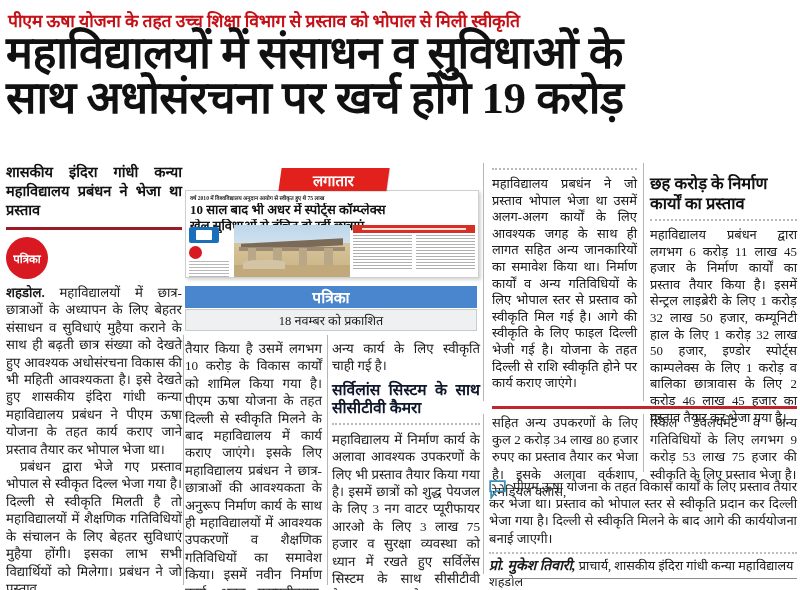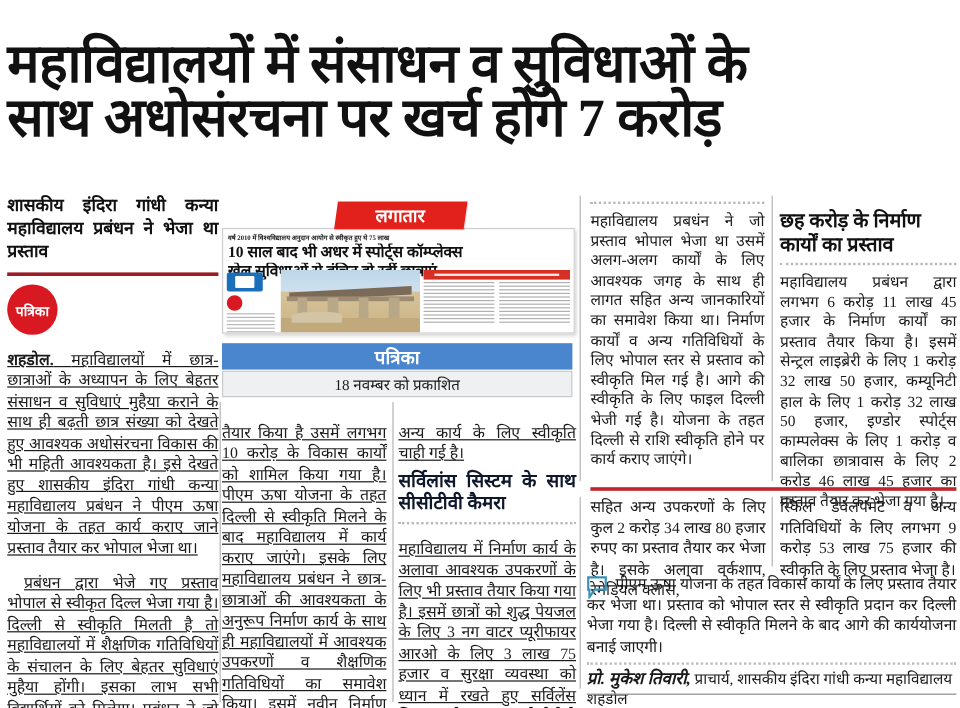--- a/index.html
+++ b/index.html
@@ -36,21 +36,21 @@
   .headline .l2{display:block;}
 
   
   .col{position:absolute;text-align:justify;}
   .body-text{
     font-size:13.2px;line-height:17.4px;
     text-align:justify;
     text-justify:inter-word;
     color:#1a1a1a;
   }
-  .body-text p{margin:12px 0 0 0;text-indent:14px;text-decoration:underline;}
+  .body-text p{margin:0 0 0 0;text-indent:14px;}
   .body-text p.noindent{text-indent:0;}
 
   
   #col1{left:6px;top:163px;width:176px;}
   .subhead{
     font-size:14.6px;line-height:19px;font-weight:bold;color:#111;
     margin:0;
   }
   .rule-red{
     height:3px;background:#9b1c24;margin:7px 0 7px 0;width:100%;
@@ -216,23 +216,24 @@
   .q-attr b{font-size:14px;font-style:italic;}
   .bottom-rule{
     position:absolute;left:489px;top:578px;width:308px;height:1px;background:#8d8d8d;
   }
 </style>
 </head>
 <body>
 
 <div class="page">
 
+  <div class="kicker">पीएम ऊषा योजना के तहत उच्च शिक्षा विभाग से प्रस्ताव को भोपाल से मिली स्वीकृति</div>
   <div class="headline">
     <span class="l1">महाविद्यालयों में संसाधन व सुविधाओं के</span>
-    <span class="l2">साथ अधोसंरचना पर खर्च होंगे 7 करोड़</span>
+    <span class="l2">साथ अधोसंरचना पर खर्च होंगे 19 करोड़</span>
   </div>
 
   <div class="col" id="col1">
     <div class="subhead">शासकीय इंदिरा गांधी कन्या महाविद्यालय प्रबंधन ने भेजा था प्रस्ताव</div>
     <div class="rule-red"></div>
     <div class="byline-row">
       <div class="patrika-badge">पत्रिका</div>
     </div>
     <div class="body-text">
       <p class="noindent"><span class="dateline">शहडोल.</span> <span>महाविद्यालयों में छात्र-छात्राओं के अध्यापन के लिए बेहतर संसाधन व सुविधाएं मुहैया कराने के साथ ही बढ़ती छात्र संख्या को देखते हुए आवश्यक अधोसंरचना विकास की भी महिती आवश्यकता है। इसे देखते हुए शासकीय इंदिरा गांधी कन्या महाविद्यालय प्रबंधन ने पीएम ऊषा योजना के तहत कार्य कराए जाने प्रस्ताव तैयार कर भोपाल भेजा था।</span></p>

